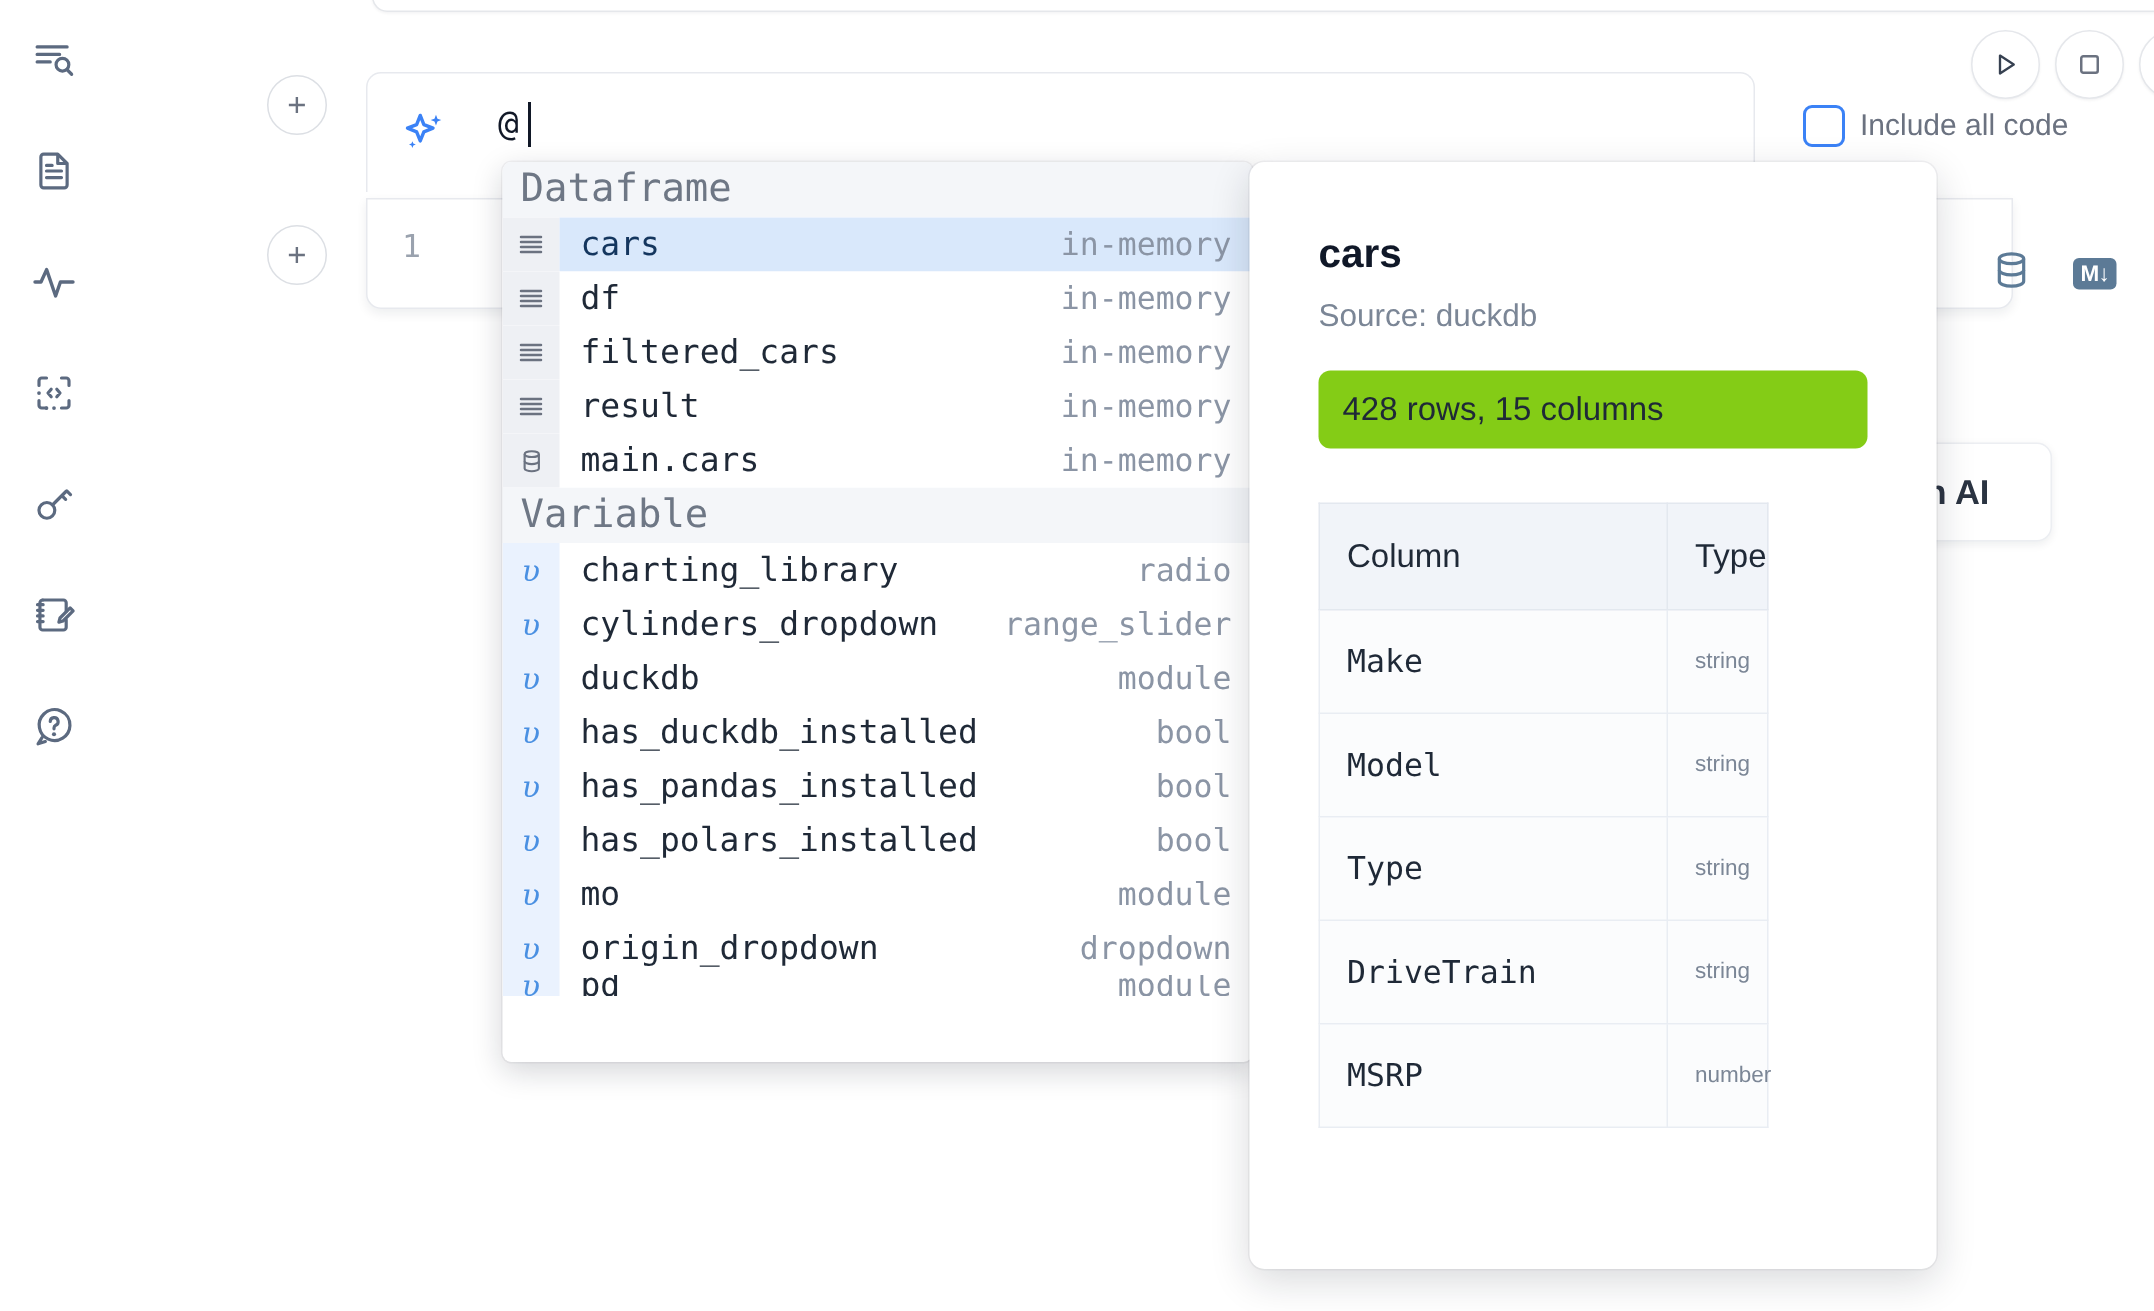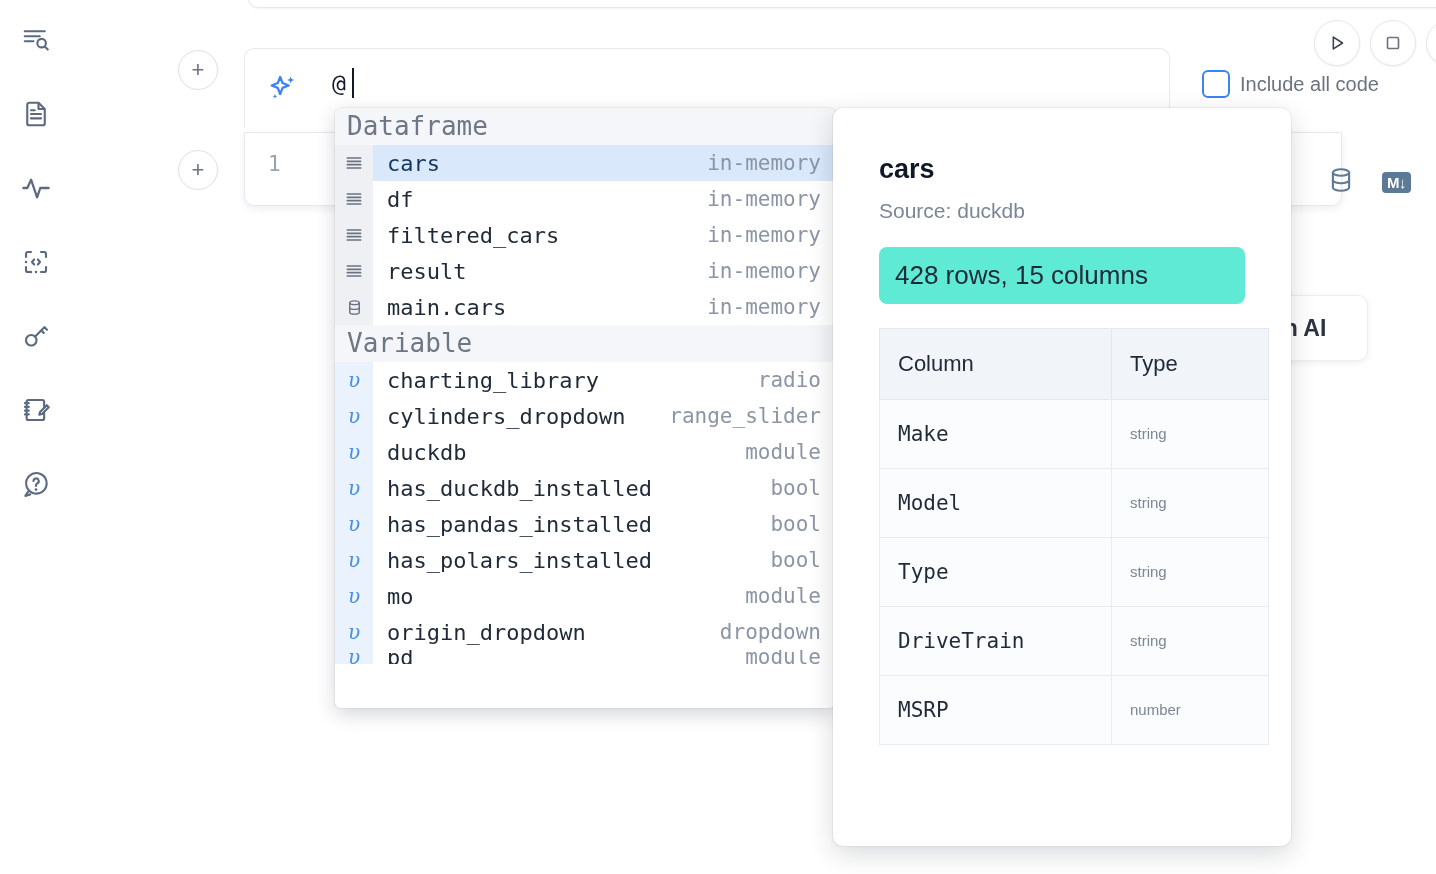--- a/index.html
+++ b/index.html
@@ -161,25 +161,25 @@
   .detail {
     position: absolute; left: 833px; top: 108px; width: 458px; height: 738px;
     background: #ffffff; border-radius: 10px;
     box-shadow: 0 8px 26px rgba(16,24,40,.16), 0 0 0 1px rgba(16,24,40,.05);
     overflow: hidden;
   }
   .detail-inner { padding: 46px 46px 0 46px; }
   .d-title { font-size: 27px; font-weight: 700; color: #101828; margin: 0 0 14px 0; }
   .d-source { font-size: 21px; color: #7b8696; margin: 0 0 24px 0; }
   .d-shape {
-    background: #5eead4; border-radius: 8px;
-    padding: 13px 16px; font-size: 26px; color: #1f2937;
-    margin-bottom: 24px;
-  }
-  .d-table { width: 390px; border-collapse: collapse; table-layout: fixed; }
+    background: #84cc16; border-radius: 8px;
+    padding: 13px 16px; font-size: 22px; color: #1f2937;
+    margin-bottom: 36px;
+  }
+  .d-table { width: 300px; border-collapse: collapse; table-layout: fixed; }
   .d-table th {
     background: #f1f4f9; text-align: left;
     font-size: 22px; font-weight: 400; color: #1f2937;
     padding: 22px 18px; border: 1px solid #e3e8ef;
   }
   .d-table td { border: 1px solid #e9edf3; padding: 22px 18px; background: #fbfcfd; }
   .d-col {
     font-family: "DejaVu Sans Mono", monospace;
     font-size: 21px; color: #1f2937;
   }

